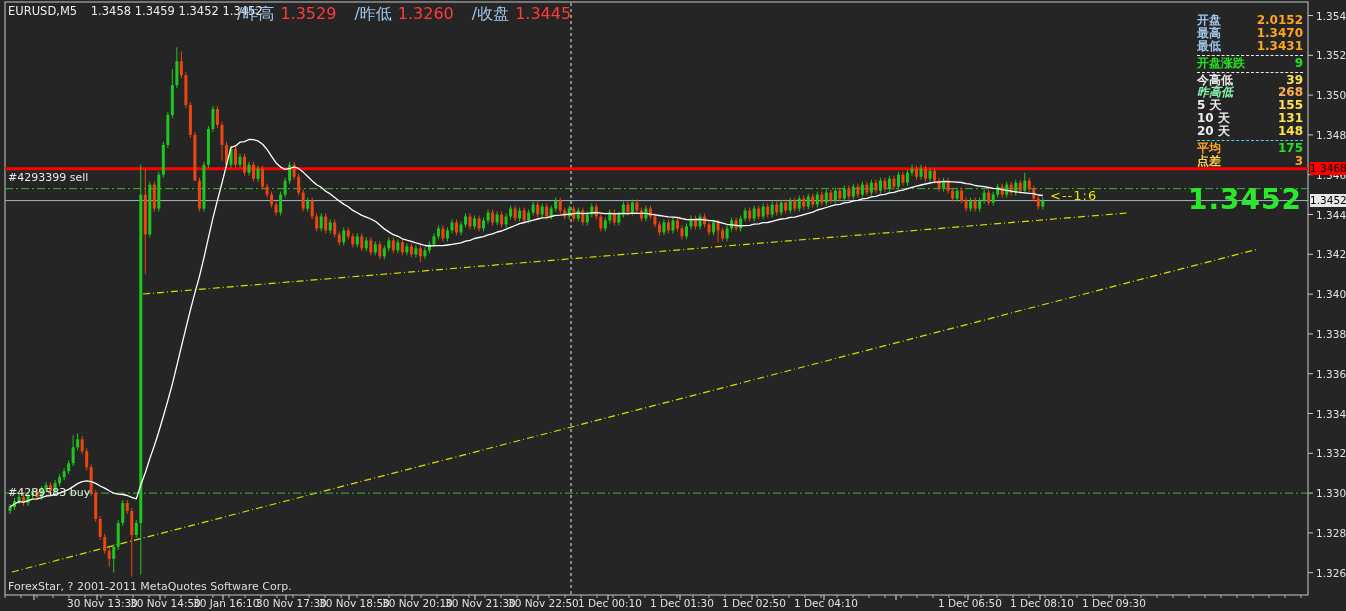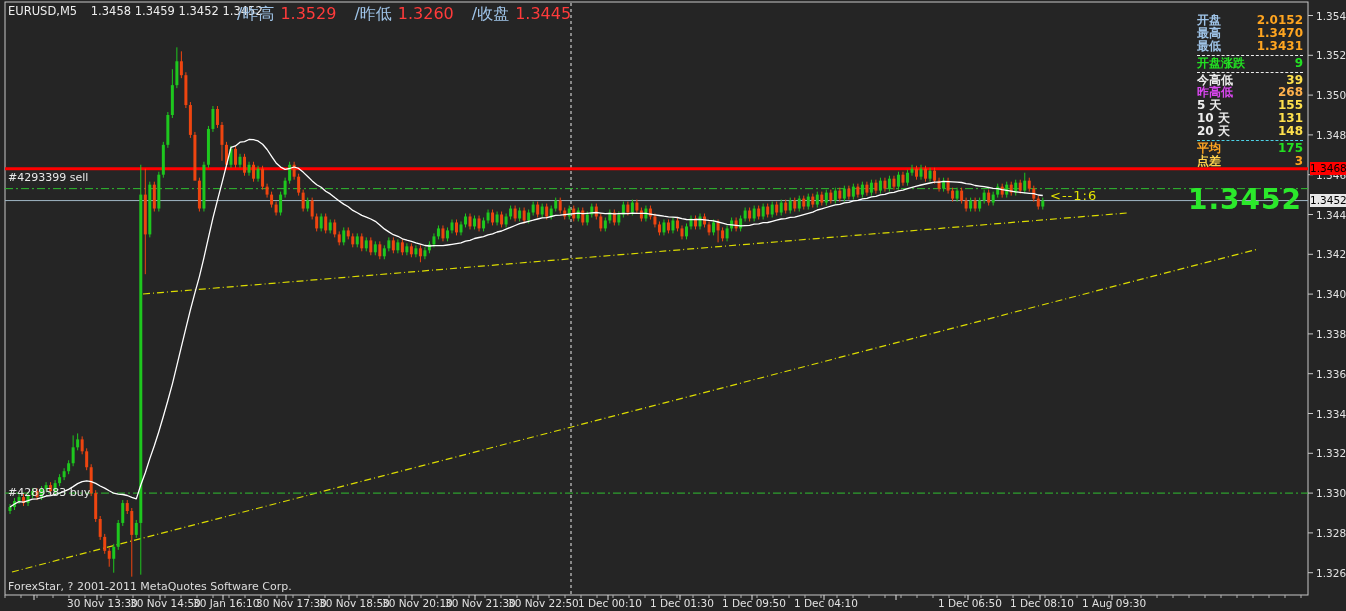--- a/index.html
+++ b/index.html
@@ -651,21 +651,21 @@
       <div class="srow">
         <span style="color: rgb(34, 224, 34);">开盘涨跌</span>
         <span style="color: rgb(34, 224, 34);">9</span>
       </div>
       <div class="ssep" style="border-top-color: rgb(237, 237, 237);"></div>
       <div class="srow">
         <span style="color: rgb(237, 237, 237);">今高低</span>
         <span style="color: rgb(255, 225, 77);">39</span>
       </div>
       <div class="srow">
-        <span style="color: #d946ef;">昨高低</span>
+        <span style="color: #86efac; font-style: italic;">昨高低</span>
         <span style="color: rgb(255, 177, 77);">268</span>
       </div>
       <div class="srow">
         <span style="color: rgb(237, 237, 237);">5  天</span>
         <span style="color: rgb(255, 225, 77);">155</span>
       </div>
       <div class="srow">
         <span style="color: rgb(237, 237, 237);">10 天</span>
         <span style="color: rgb(255, 225, 77);">131</span>
       </div>
@@ -708,19 +708,19 @@
     <div class="time-label" style="left: 67px;">30 Nov 13:30</div>
     <div class="time-label" style="left: 130px;">30 Nov 14:50</div>
     <div class="time-label" style="left: 193px;">30 Jan 16:10</div>
     <div class="time-label" style="left: 256px;">30 Nov 17:30</div>
     <div class="time-label" style="left: 319px;">30 Nov 18:50</div>
     <div class="time-label" style="left: 382px;">30 Nov 20:10</div>
     <div class="time-label" style="left: 445px;">30 Nov 21:30</div>
     <div class="time-label" style="left: 508px;">30 Nov 22:50</div>
     <div class="time-label" style="left: 578px;">1 Dec 00:10</div>
     <div class="time-label" style="left: 650px;">1 Dec 01:30</div>
-    <div class="time-label" style="left: 722px;">1 Dec 09:50</div>
+    <div class="time-label" style="left: 722px;">1 Dec 02:50</div>
     <div class="time-label" style="left: 794px;">1 Dec 04:10</div>
     <div class="time-label" style="left: 866px; margin-top: 26px;">1 Dec 05:30</div>
     <div class="time-label" style="left: 938px;">1 Dec 06:50</div>
     <div class="time-label" style="left: 1010px;">1 Dec 08:10</div>
-    <div class="time-label" style="left: 1082px;">1 Aug 09:30</div>
+    <div class="time-label" style="left: 1082px;">1 Dec 09:30</div>
   </div>
 
 </body></html>

